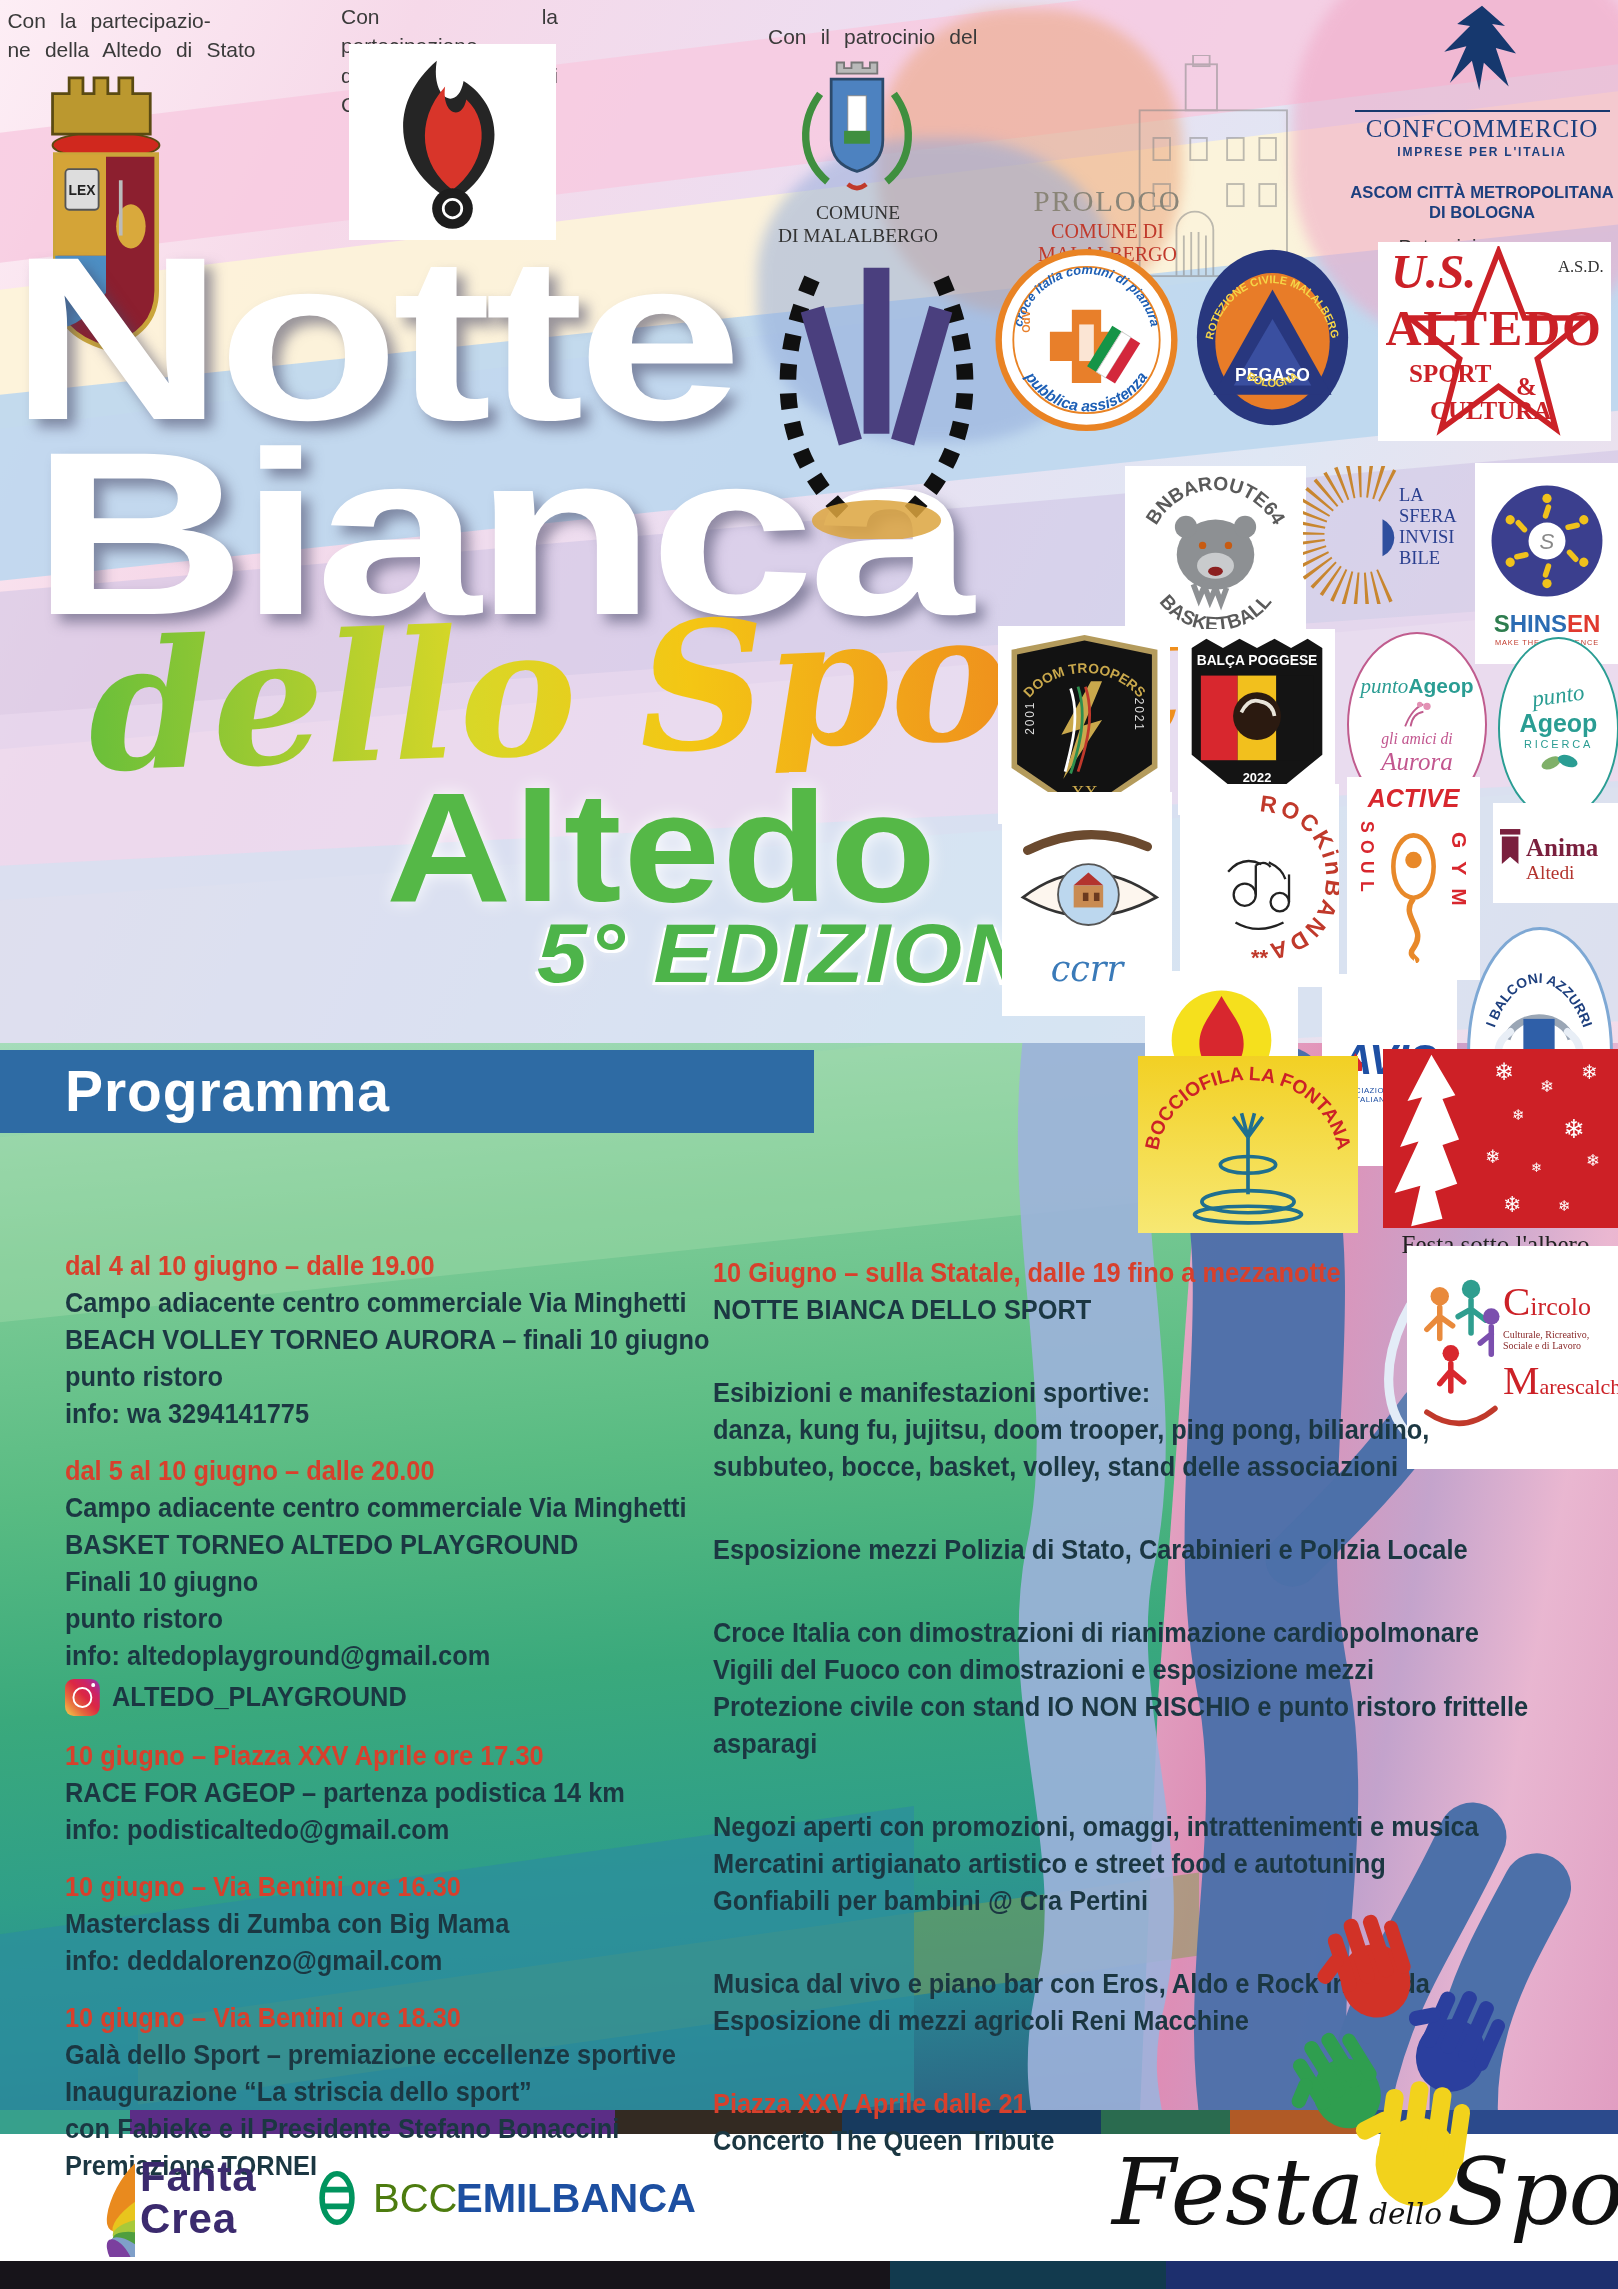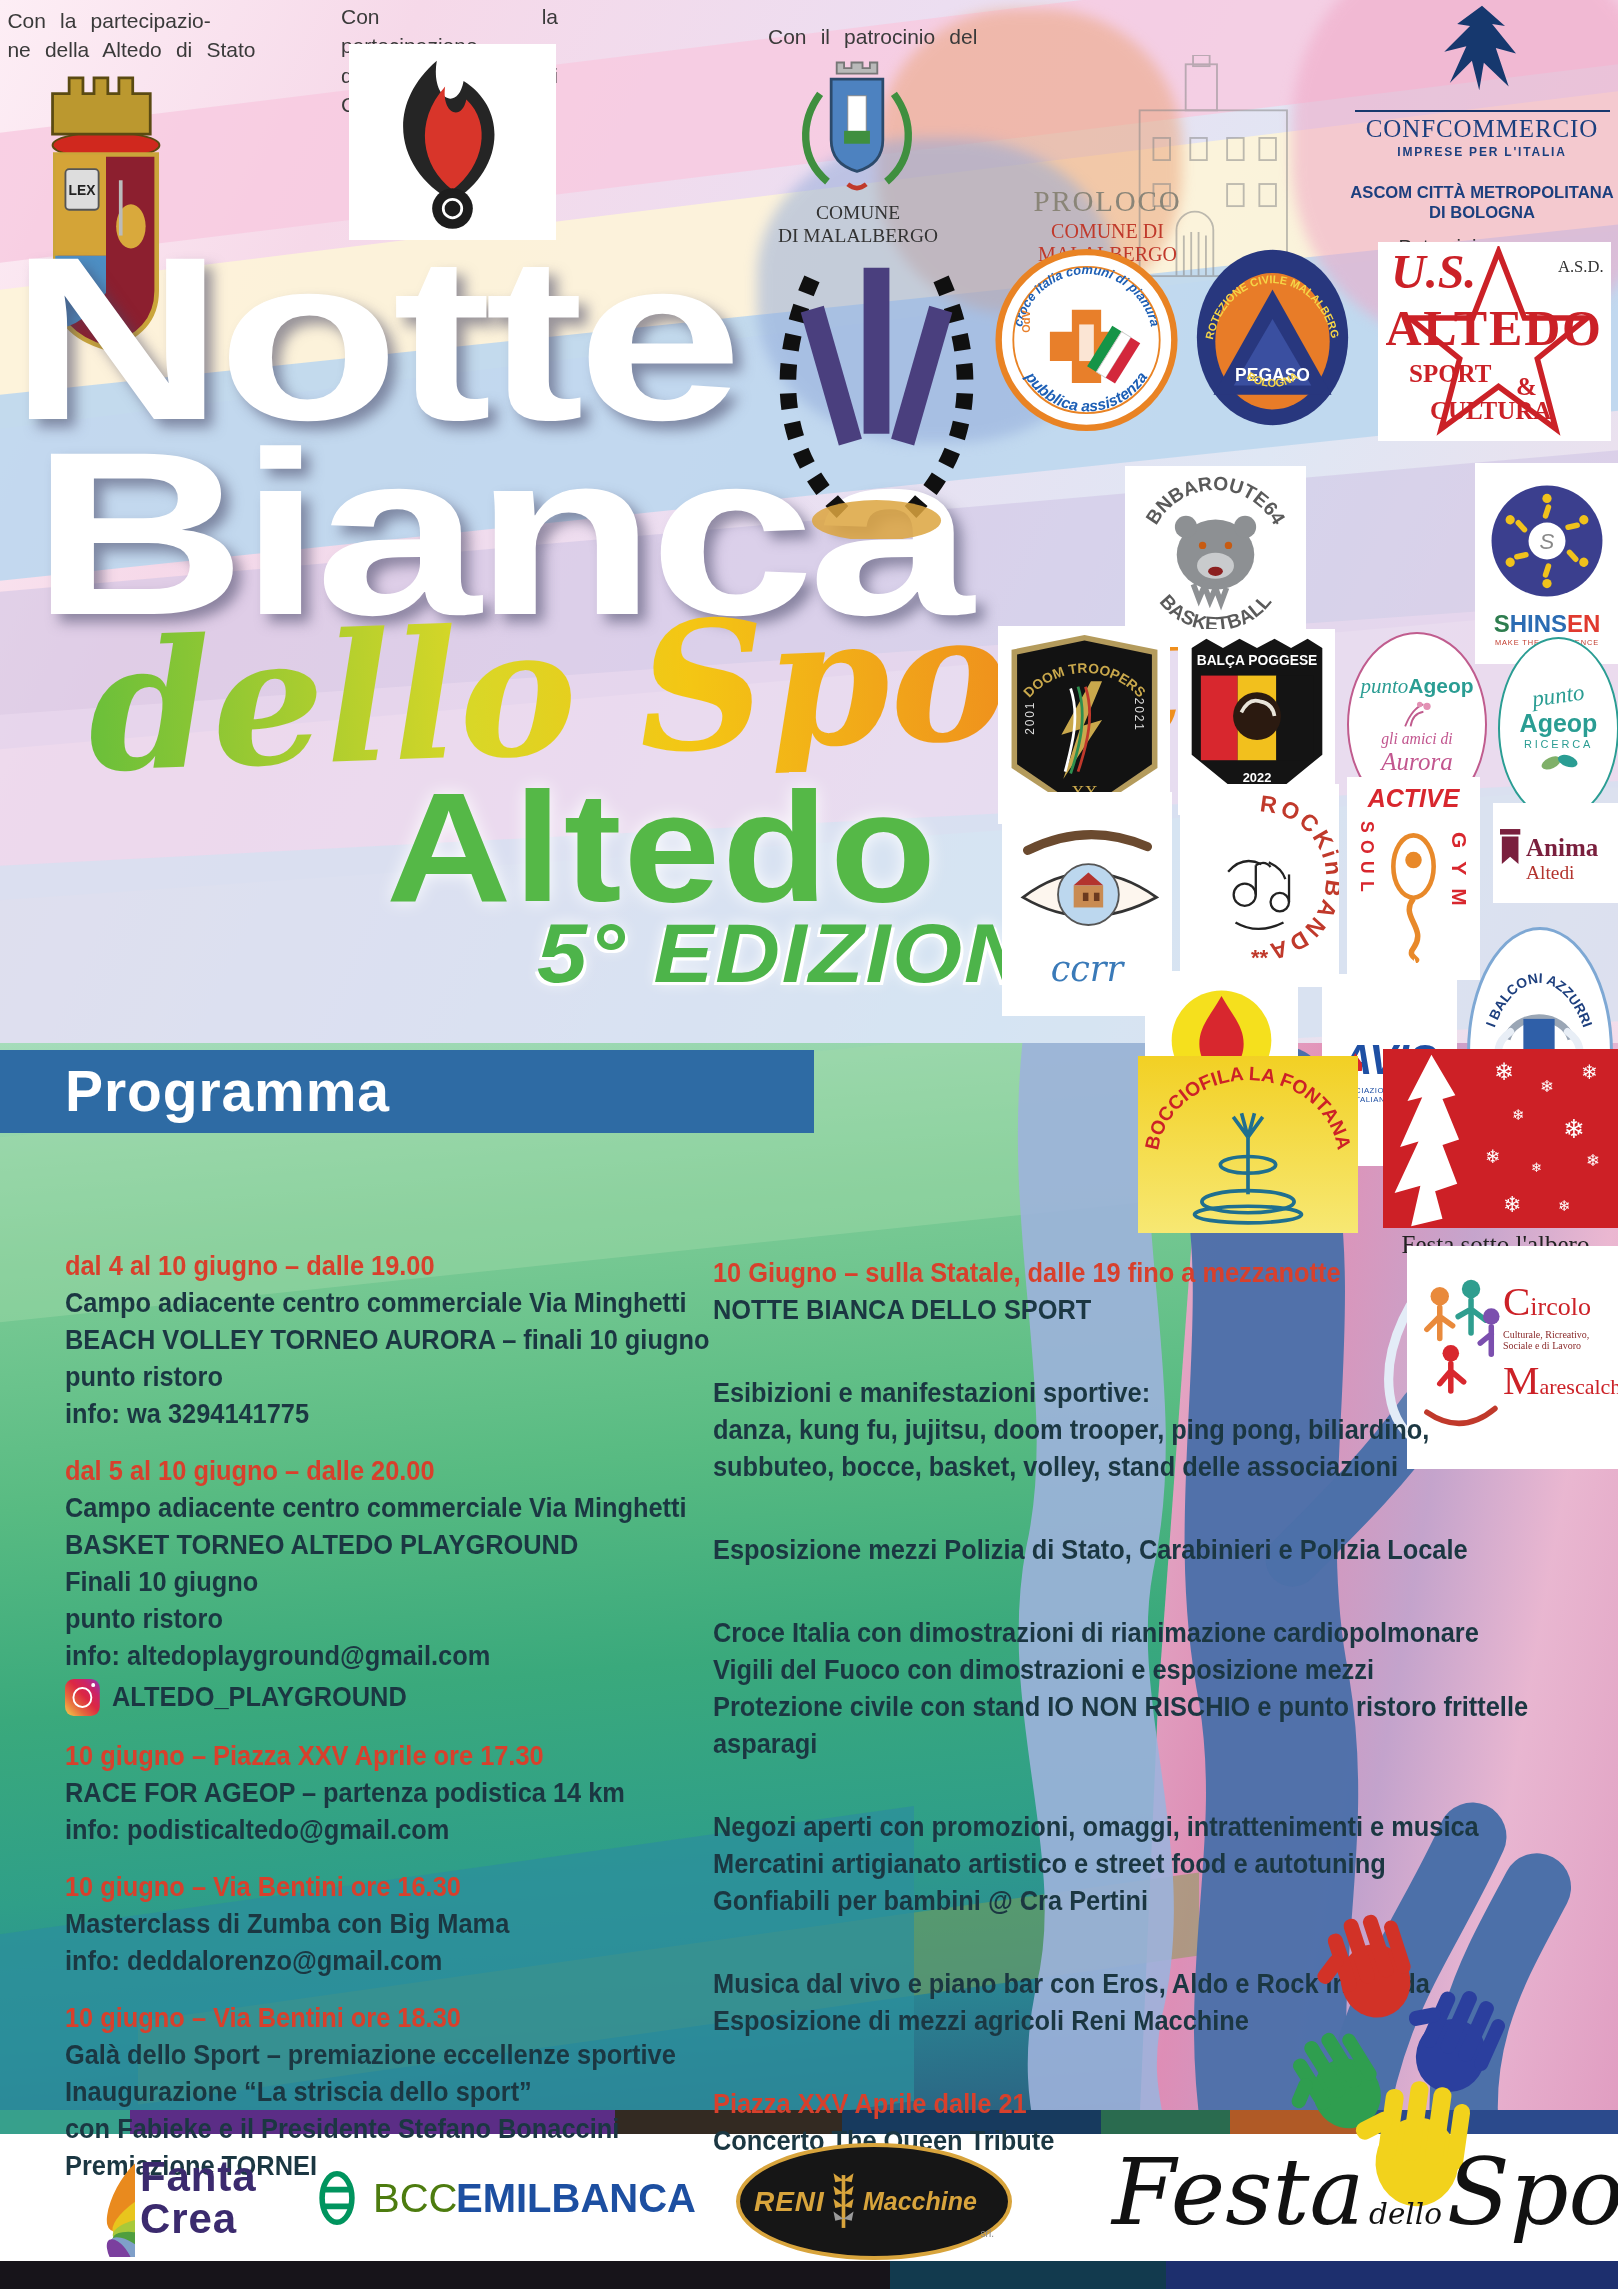--- a/index.html
+++ b/index.html
@@ -273,20 +273,32 @@
       <ellipse cx="98" cy="108" rx="20" ry="14" fill="#c9cbcd"></ellipse>
       <ellipse cx="98" cy="114" rx="8" ry="5" fill="#8c2020"></ellipse>
       <circle cx="84" cy="86" r="4" fill="#c75b12"></circle>
         <circle cx="112" cy="86" r="4" fill="#c75b12"></circle>
       <path d="M74,128 l6,16 l6,-14 l6,16 l6,-14 l6,16 l6,-16" stroke="#8d9093" stroke-width="6" fill="none"></path>
       <text font-size="21" font-weight="bold" fill="#5a5a5a"><textPath href="#bb-top" xlink:href="#bb-top" startOffset="50%" text-anchor="middle">BNBAROUTE64</textPath></text>
       <text font-size="21" font-weight="bold" fill="#5a5a5a"><textPath href="#bb-bot" xlink:href="#bb-bot" startOffset="50%" text-anchor="middle">BASKETBALL</textPath></text>
     </svg>
   </div>
 
+  <div class="abs" style="left:1303px;top:466px;width:166px;height:138px;">
+    <svg class="abs" style="left:0;top:0;" width="102" height="138" viewBox="0 0 110 150">
+      <path d="M92,22 A60,60 0 1 0 92,128" fill="none" stroke="#c8862f" stroke-width="38" stroke-dasharray="3 7"></path>
+      <path d="M86,58 a22,22 0 0 1 0,40 z" fill="#2f4f9e"></path>
+    </svg>
+    <div class="abs serif" style="left:96px;top:18.5px;color:#2a3f8f;font-size:18.5px;line-height:21px;">
+      <div>LA</div>
+      <div>SFERA</div>
+      <div>INVISI</div>
+      <div>BILE</div>
+    </div>
+  </div>
 
   <div class="lbox ctr" style="left:1475px;top:463px;width:144px;height:201px;">
     <svg width="122" height="122" viewBox="0 0 132 132">
       <circle cx="66" cy="66" r="60" fill="#3b3f8e"></circle>
       <g fill="#f0c21c">
         <g transform="rotate(0 66 66)">
             <circle cx="66" cy="20" r="5"></circle>
             <rect x="63" y="26" width="6" height="16" rx="3" transform="rotate(18 66 34)"></rect>
           </g>
         <g transform="rotate(60 66 66)">
@@ -614,30 +626,20 @@
     <div>Crea</div>
   </div>
 
   <svg class="abs" style="left:310px;top:2171px;" width="54" height="54" viewBox="0 0 58 58">
     <ellipse cx="29" cy="29" rx="16" ry="26" fill="none" stroke="#00945e" stroke-width="6"></ellipse>
     <path d="M16,20 h26 M16,38 h26" stroke="#00945e" stroke-width="6"></path>
   </svg>
   <div class="abs" style="left:373px;top:2176px;font-size:40px;font-weight:normal;color:#4d7c0f;">BCC</div>
   <div class="abs" style="left:456px;top:2176px;font-size:40px;font-weight:bold;color:#1d4fa1;text-align:center;">EMILBANCA</div>
 
-  <div class="abs ctr" style="left:736px;top:2143px;width:268px;height:109px;background:#161616;border:4.6px solid #d8a43c;border-radius:50%;flex-direction:row;">
-    <span style="color:#d8a43c;font-size:28px;font-weight:bold;font-style:italic;letter-spacing:0.9px;">RENI</span>
-    <svg width="31" height="61" viewBox="0 0 34 66" style="margin:0 3.7px;">
-      <line x1="17" y1="4" x2="17" y2="62" stroke="#d8a43c" stroke-width="4"></line>
-      <path d="M17,10 l-11,-8 l2,10 z M17,10 l11,-8 l-2,10 z M17,24 l-11,-8 l2,10 z M17,24 l11,-8 l-2,10 z M17,38 l-11,-8 l2,10 z M17,38 l11,-8 l-2,10 z" fill="#d8a43c"></path>
-      <path d="M17,52 l-11,-8 l2,10 z M17,52 l11,-8 l-2,10 z" fill="#9a9a9a"></path>
-    </svg>
-    <span style="color:#d8a43c;font-size:25px;font-weight:bold;font-style:italic;">Macchine</span>
-    <span style="color:#888;font-size:10px;align-self:flex-end;margin:0 0 16.6px 3.7px;">srl.</span>
-  </div>
 
   <svg class="abs" style="left:1255px;top:1901px;" width="364" height="369" viewBox="0 0 394 400">
     <defs>
       <g id="hand">
         <ellipse cx="32" cy="58" rx="30" ry="32"></ellipse>
         <rect x="3" y="8" width="13" height="52" rx="6"></rect>
         <rect x="20" y="0" width="13" height="58" rx="6"></rect>
         <rect x="37" y="2" width="13" height="56" rx="6"></rect>
         <rect x="53" y="12" width="12" height="48" rx="6"></rect>
         <rect x="-14" y="38" width="28" height="13" rx="6" transform="rotate(-35 -14 44)"></rect>

